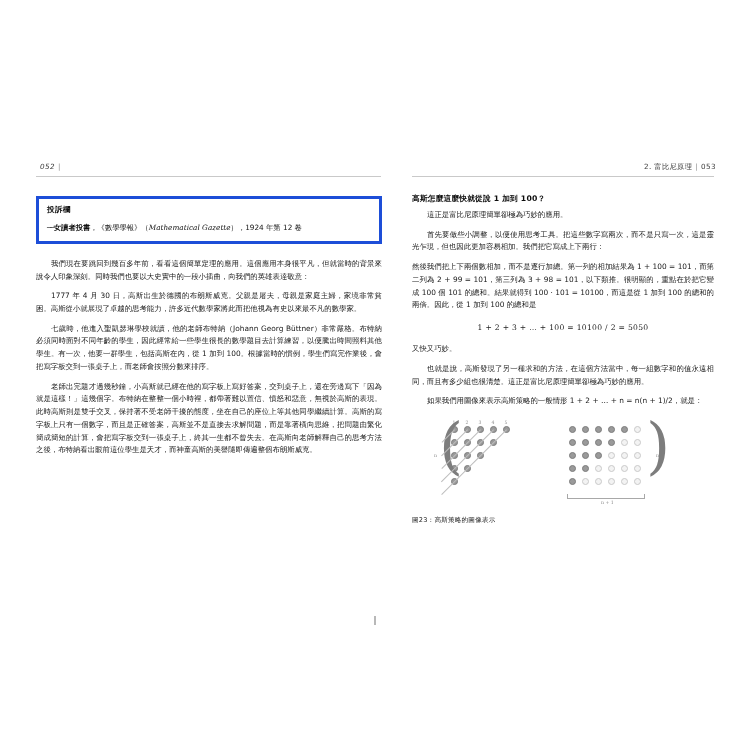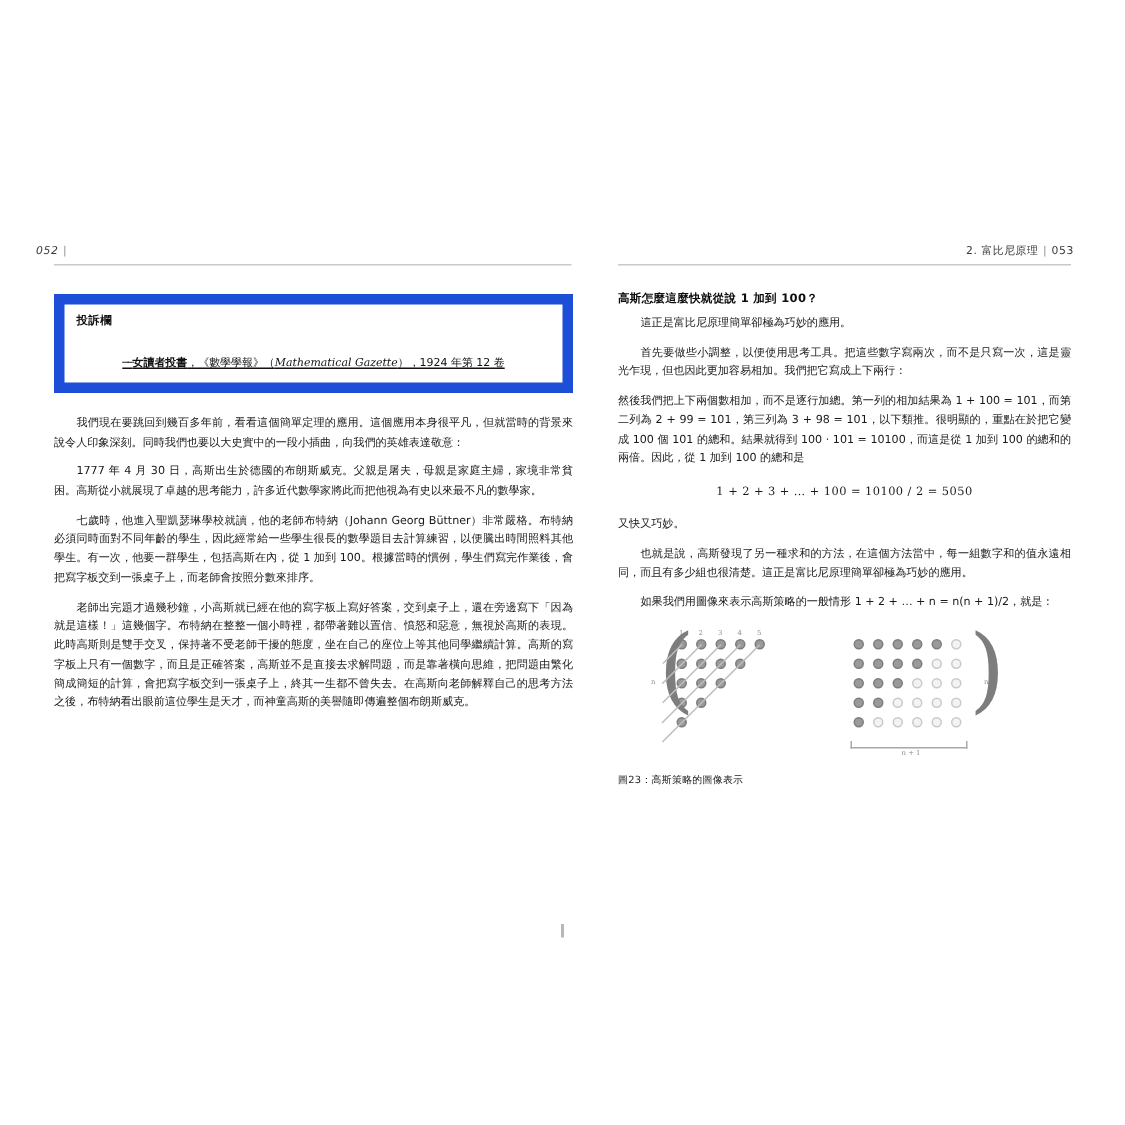--- a/index.html
+++ b/index.html
@@ -23,21 +23,21 @@
     height: 750px;
   }
   
   .rh {
     position: absolute;
     font-size: 7.2px;
     color: #3b3b3b;
     letter-spacing: 0.4px;
     white-space: nowrap;
   }
-  .rh-left  { left: 24px;  top: 162px; font-style: italic; }
+  .rh-left  { left: 40px;  top: 162px; font-style: italic; }
   .rh-right { right: 34px; top: 162px; text-align: right; }
   .rh .folio { color: #3b3b3b; }
   .rh .bar { color: #8d8d8d; padding: 0 3px; }
 
   .rule {
     position: absolute;
     height: 1px;
     background: #c9c9c9;
   }
   .rule-left  { left: 36px;  top: 176px; width: 345px; }
@@ -47,45 +47,44 @@
   .col {
     position: absolute;
     top: 190px;
     color: #1d1d1d;
   }
   .col-left  { left: 36px;  width: 346px; }
   .col-right { left: 412px; width: 302px; }
 
   
   .quotebox {
-    border: 7px solid #1d4ed8;
+    border: 3px solid #1d4ed8;
     padding: 6px 8px 7px 8px;
     margin: 6px 0 14px 0;
   }
   .quotebox .qtitle {
     font-weight: bold;
     font-size: 7.6px;
     letter-spacing: 0.3px;
     margin-bottom: 3px;
     color: #111;
   }
   .quotebox .qbody {
     font-size: 7.3px;
     line-height: 1.62;
     text-align: justify;
     text-indent: 14px;
     color: #1d1d1d;
   }
   .quotebox .qattr {
     font-size: 7.3px;
     line-height: 1.62;
-    margin-top: 17px;
-    text-align: center;
+    margin-top: 7px;
+    text-align: left;
     color: #111;
-    text-decoration: underline;
   }
   .qattr .dash { letter-spacing: -1px; }
   .qattr .bold { font-weight: bold; }
   .qattr .ital { font-style: italic; font-family: "DejaVu Serif", "Liberation Serif", serif; }
 
   
   p.body {
     font-size: 7.4px;
     line-height: 1.72;
     text-align: justify;

